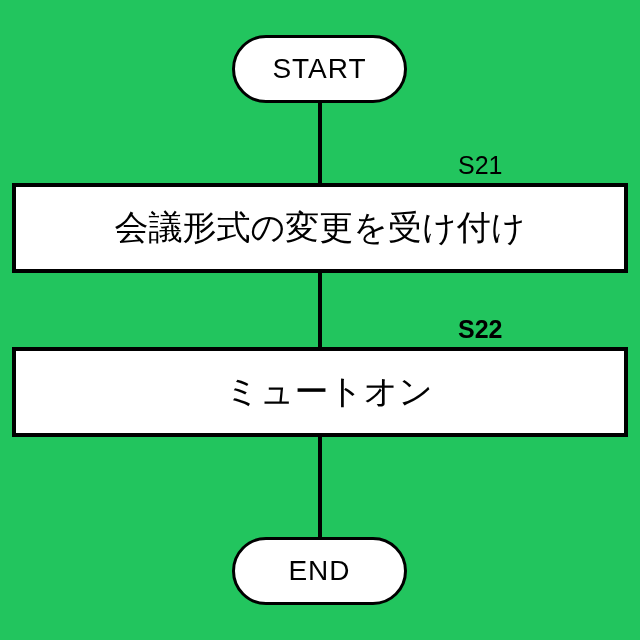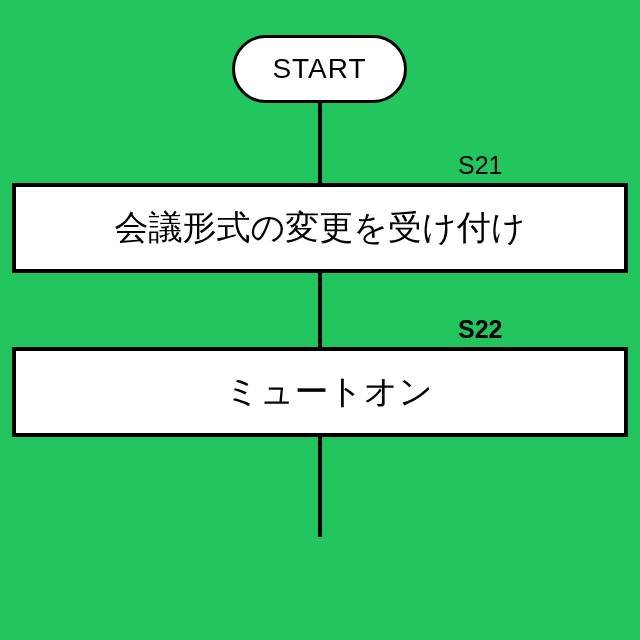--- a/index.html
+++ b/index.html
@@ -86,14 +86,17 @@
   <div class="vline v2"></div>
 
   <div class="step-label l2">S22</div>
 
   <div class="process p2">
     <span>ミュートオン</span>
   </div>
 
   <div class="vline v3"></div>
 
+  <div class="terminal end">
+    <span>END</span>
+  </div>
 
 </div>
 
 </body></html>

